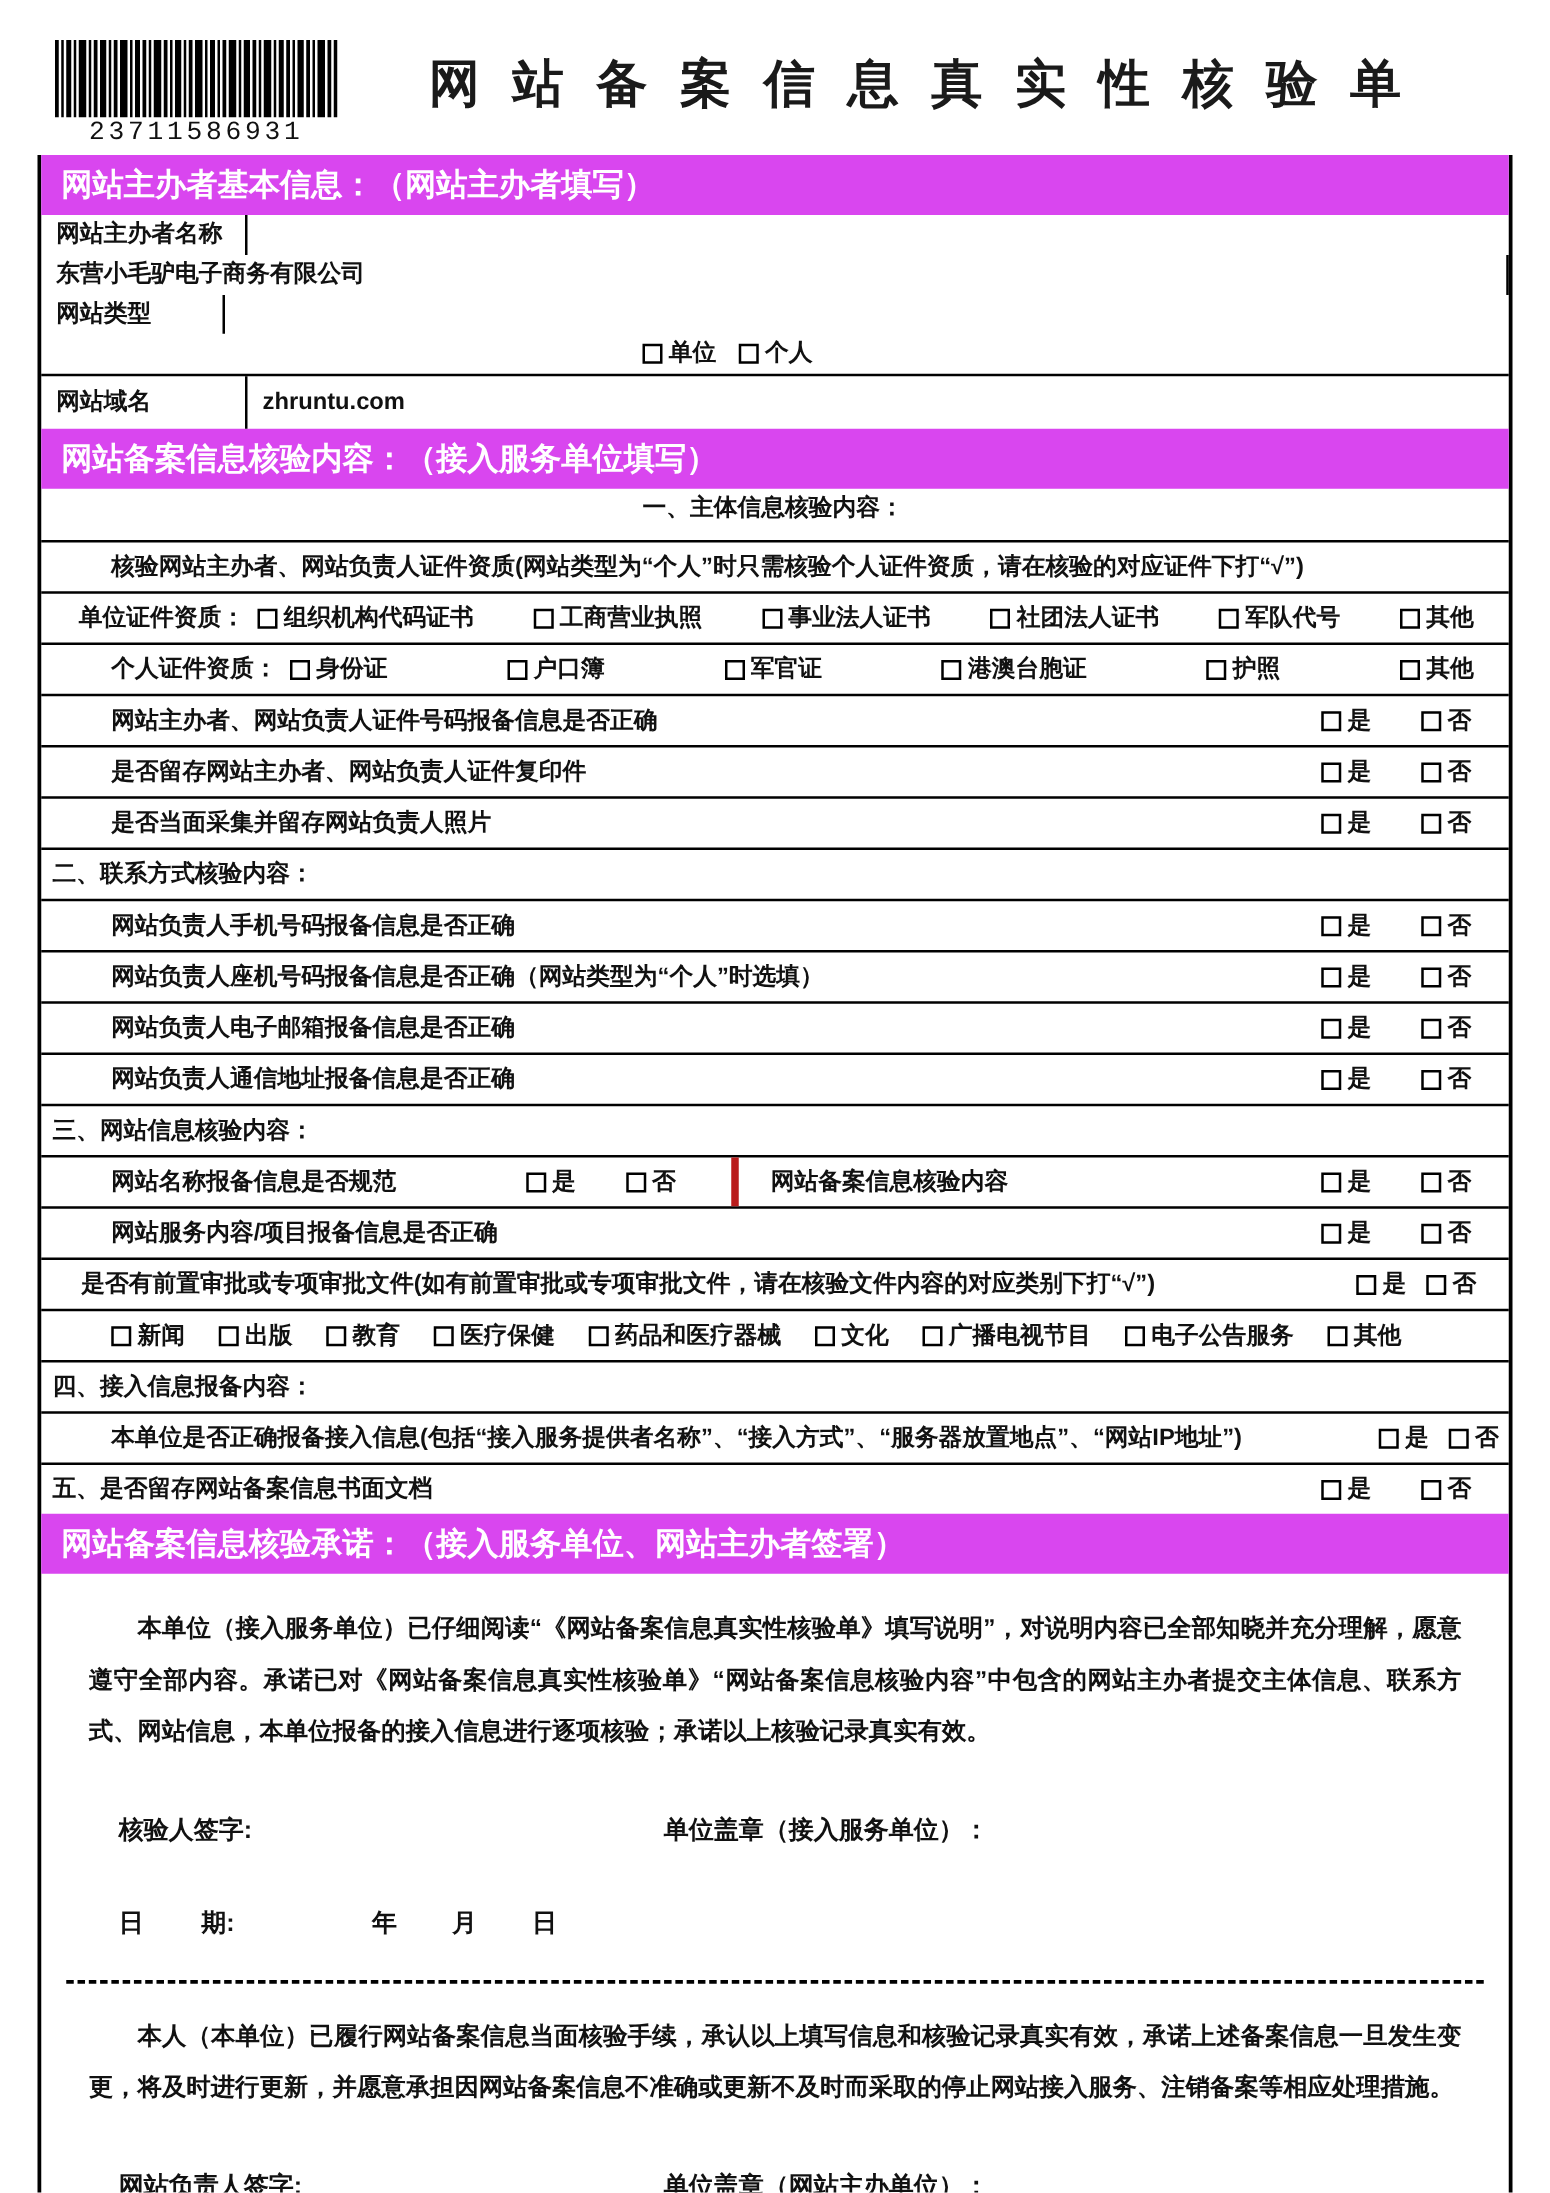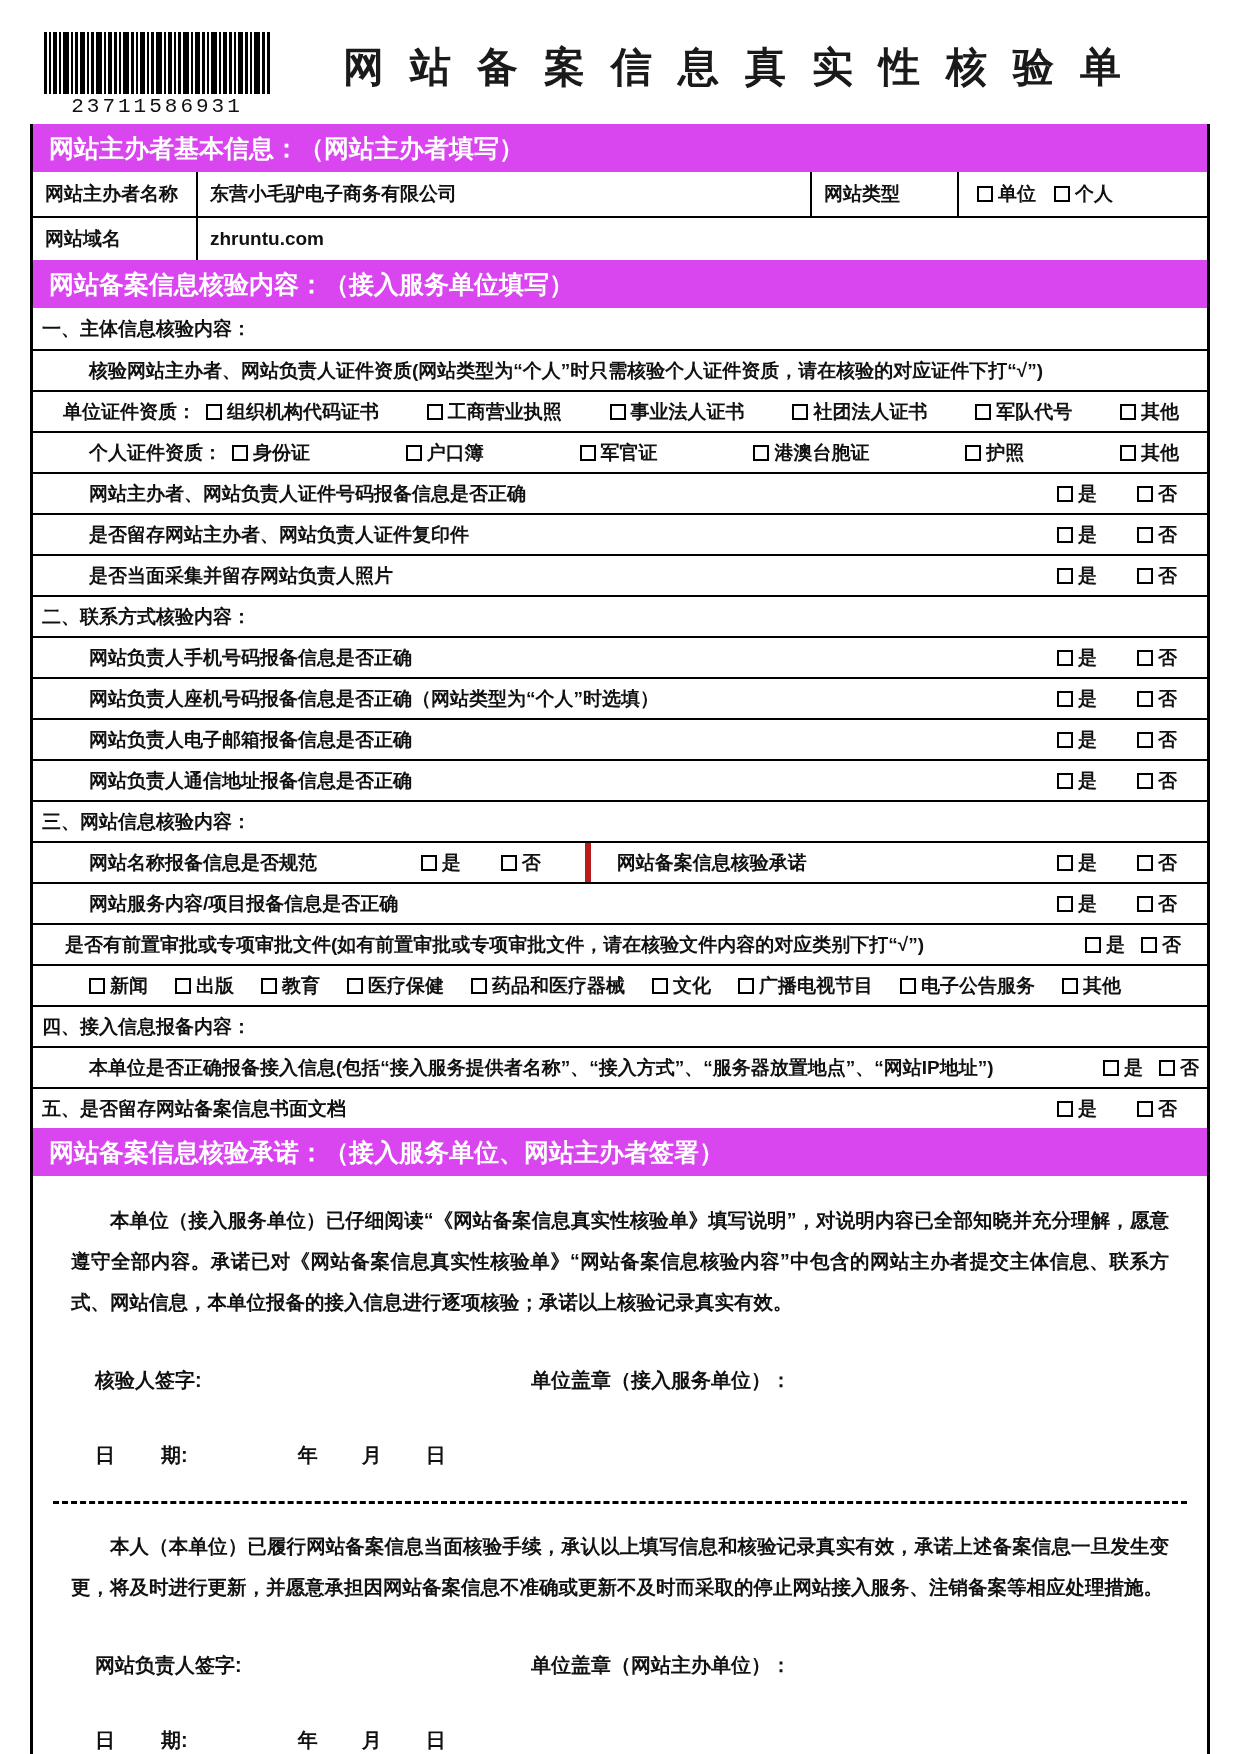--- a/index.html
+++ b/index.html
@@ -29,21 +29,21 @@
   
   .formtable { border: 3px solid #000; border-top: none; background: #fff; }
   .secbar {
     background: #d946ef; color: #ffffff; font-size: 25px; font-weight: bold;
     padding: 9px 16px; line-height: 30px;
   }
   .trow {
     display: flex; align-items: center; min-height: 41px;
     border-top: 2px solid #000; font-size: 19px; font-weight: bold; line-height: 1.25;
   }
-  .secbar + .trow { border-top: none; }
+  .secbar + .trow { border-top: none; flex-direction: column; }
   .trow.tall { min-height: 44px; }
   .cell { padding: 4px 12px; }
   .flex1 { flex: 1; }
   .rb { border-right: 2px solid #000; align-self: stretch; display: flex; align-items: center; }
   .w-label  { width: 165px; }
   .w-type   { width: 147px; }
   .w-typeopts { width: 248px; display: flex; gap: 18px; padding-left: 18px; }
   .indent  { padding-left: 56px; }
   .hindent { padding-left: 9px; }
   .domainval { font-weight: bold; }
@@ -350,21 +350,21 @@
               <span class="cb"></span>
               <span>是</span>
             </span>
           <span class="cbitem">
               <span class="cb"></span>
               <span>否</span>
             </span>
         </div>
       </div>
       <div class="half-right">
-        <div class="cell" style="padding-left:26px;">网站备案信息核验承诺</div>
+        <div class="cell" style="padding-left:26px;">网站备案信息核验内容</div>
         <div class="yn">
           <span class="cbitem">
               <span class="cb"></span>
               <span>是</span>
             </span>
           <span class="cbitem">
               <span class="cb"></span>
               <span>否</span>
             </span>
         </div>

